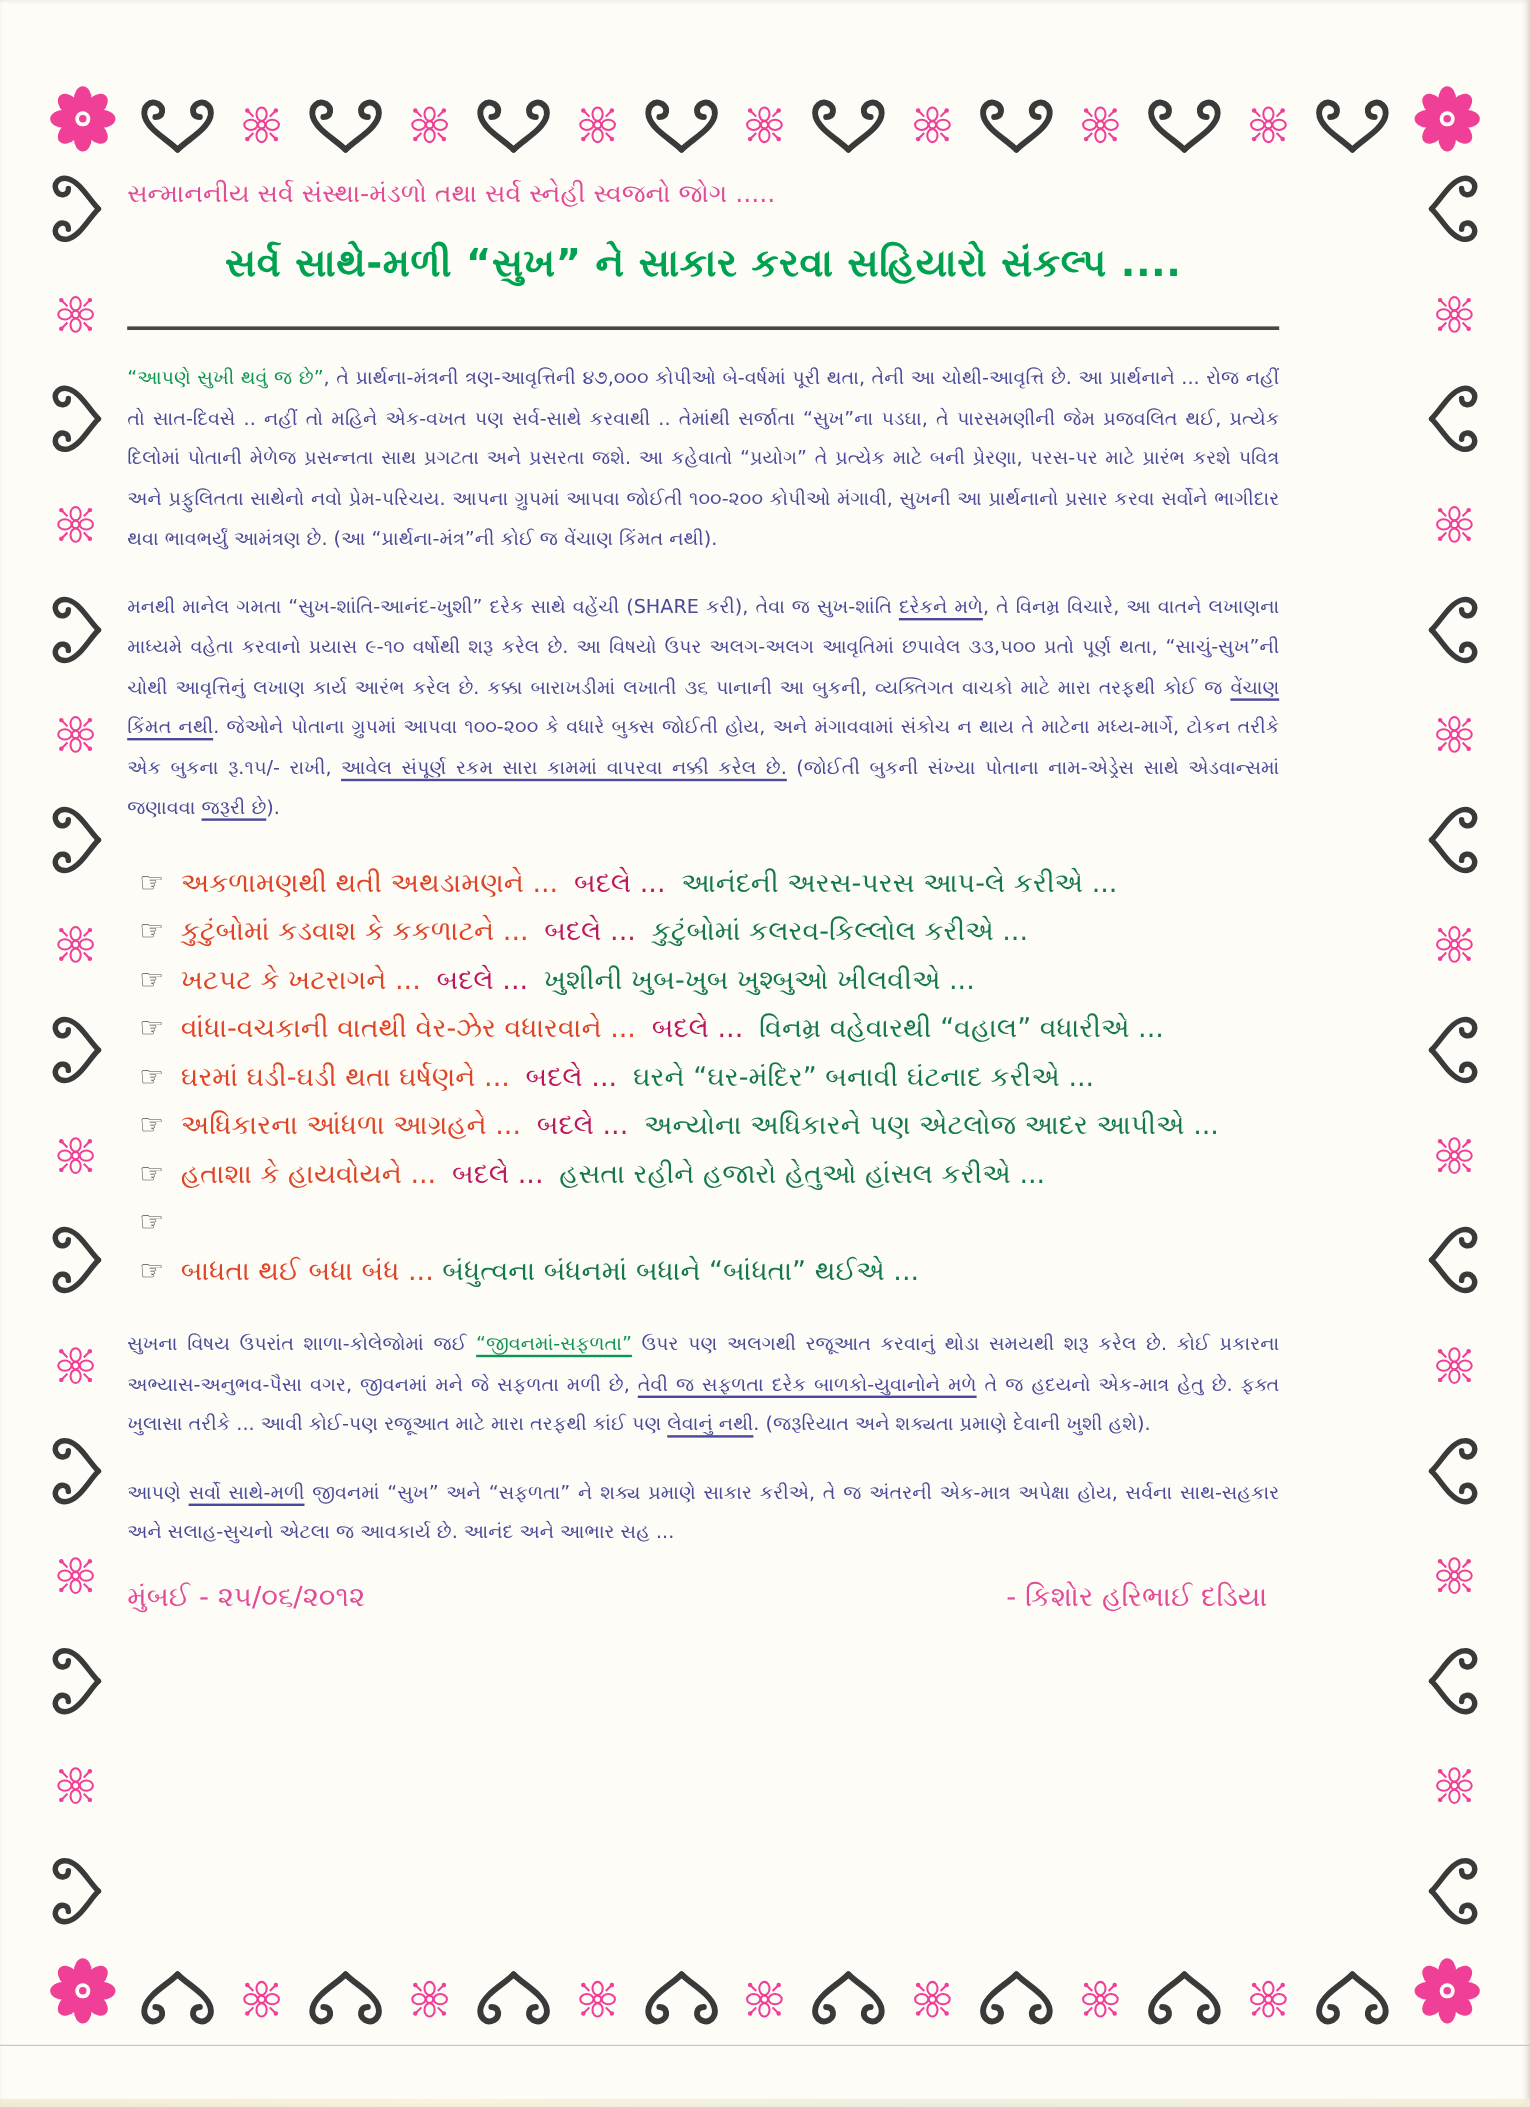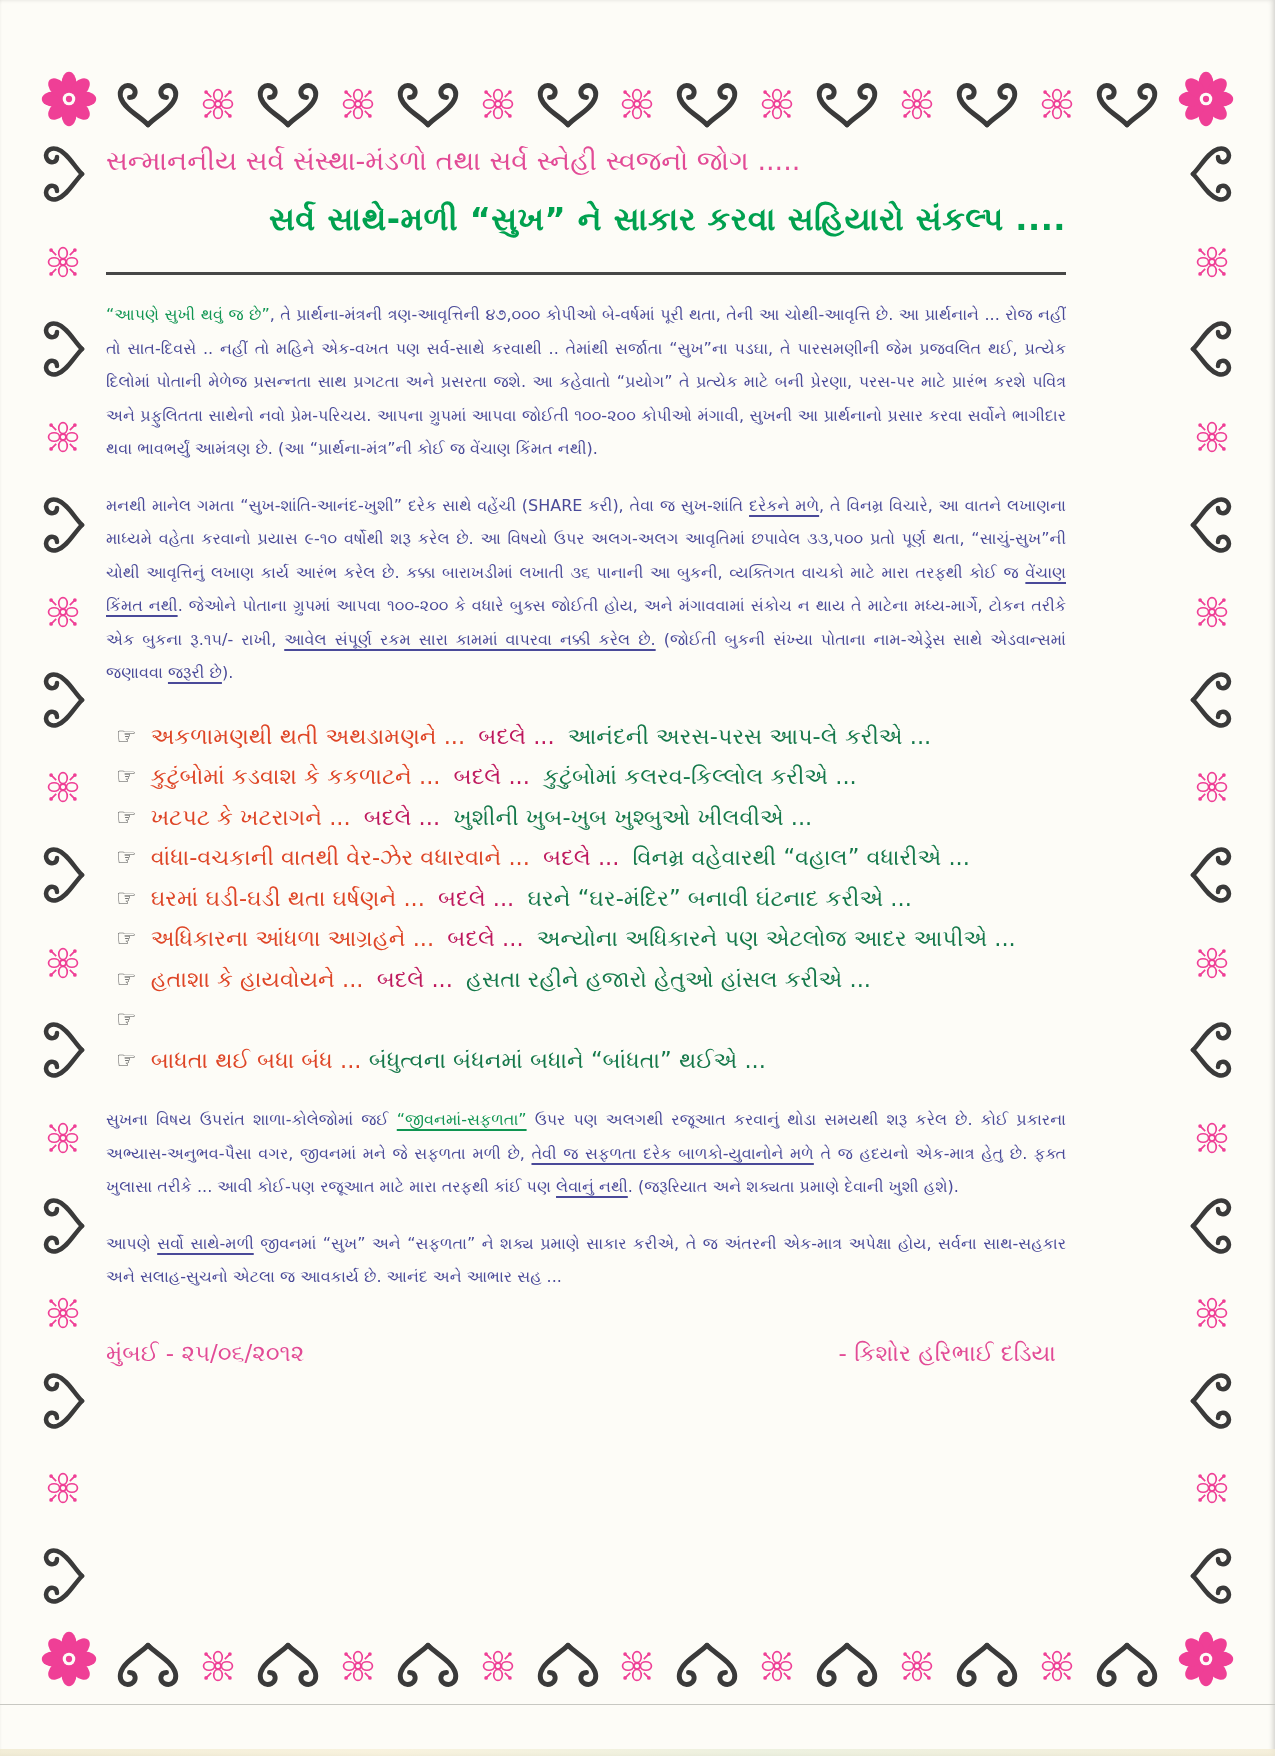--- a/index.html
+++ b/index.html
@@ -23,35 +23,35 @@
   .swirl-left svg{transform:rotate(90deg);}
   .corner{position:absolute;width:58px;height:58px;}
   .corner svg{width:58px;height:58px;}
   .corner.tl{left:40px;top:70px;} .corner.tr{right:40px;top:70px;}
   .corner.bl{left:40px;top:1630px;} .corner.br{right:40px;top:1630px;}
   .scan-line{position:absolute;left:0;right:0;top:1704px;height:1px;background:#c8c8c2;}
   .scan-edge{position:absolute;left:0;right:0;bottom:0;height:7px;
         background:linear-gradient(to right,#efe9cf,#f7f0d8 30%,#e9eeda 60%,#f3ecd4);opacity:.8;}
   
   .content{position:absolute;left:106px;top:136px;width:960px;}
-  .greeting{color:#e24b96;font-size:27px;line-height:30px;margin-top:10px;}
-  .headline{color:#00a14f;font-size:32px;font-weight:bold;text-align:right;
+  .greeting{color:#e24b96;font-size:21px;line-height:30px;margin-top:10px;}
+  .headline{color:#00a14f;font-size:32px;font-weight:bold;text-align:center;
         line-height:46px;margin-top:20px;letter-spacing:.5px;}
   .rule{height:3px;background:#474747;margin-top:30px;}
   .para{color:#4a4a99;font-size:16px;line-height:33.5px;text-align:justify;margin:23px 0 0 0;}
   .seg-green{color:#0f9552;}
   .seg-u{text-decoration:underline;text-underline-offset:4px;text-decoration-thickness:1.5px;}
   .bullets{margin-top:26px;}
   .bullet{display:flex;align-items:baseline;font-size:22.5px;line-height:40.5px;}
   .hand{color:#4c4c4c;font-size:23px;margin:0 14px 0 10px;flex:0 0 auto;}
   .b-lead{color:#de4526;}
   .b-mid{color:#be185d;margin:0 6px;text-align:center;}
   .b-result{color:#15784a;}
   .footer{display:flex;justify-content:space-between;color:#e24b96;
-        font-size:23px;margin-top:46px;padding-right:10px;}
+        font-size:23px;margin-top:24px;padding-right:10px;}
 </style>
 </head>
 <body>
 
 <svg width="0" height="0" style="position:absolute" aria-hidden="true">
   <defs>
     <symbol id="sym-swirl" viewBox="0 0 64 44">
       <path d="M32 41 C 24 33 10 26 7 16 C 5 8 11 3 17 6 C 22 9 21 16 15 16" fill="none" stroke="#3a3a3a" stroke-width="4.5" stroke-linecap="round"></path>
       <path d="M32 41 C 40 33 54 26 57 16 C 59 8 53 3 47 6 C 42 9 43 16 49 16" fill="none" stroke="#3a3a3a" stroke-width="4.5" stroke-linecap="round"></path>
     </symbol>

